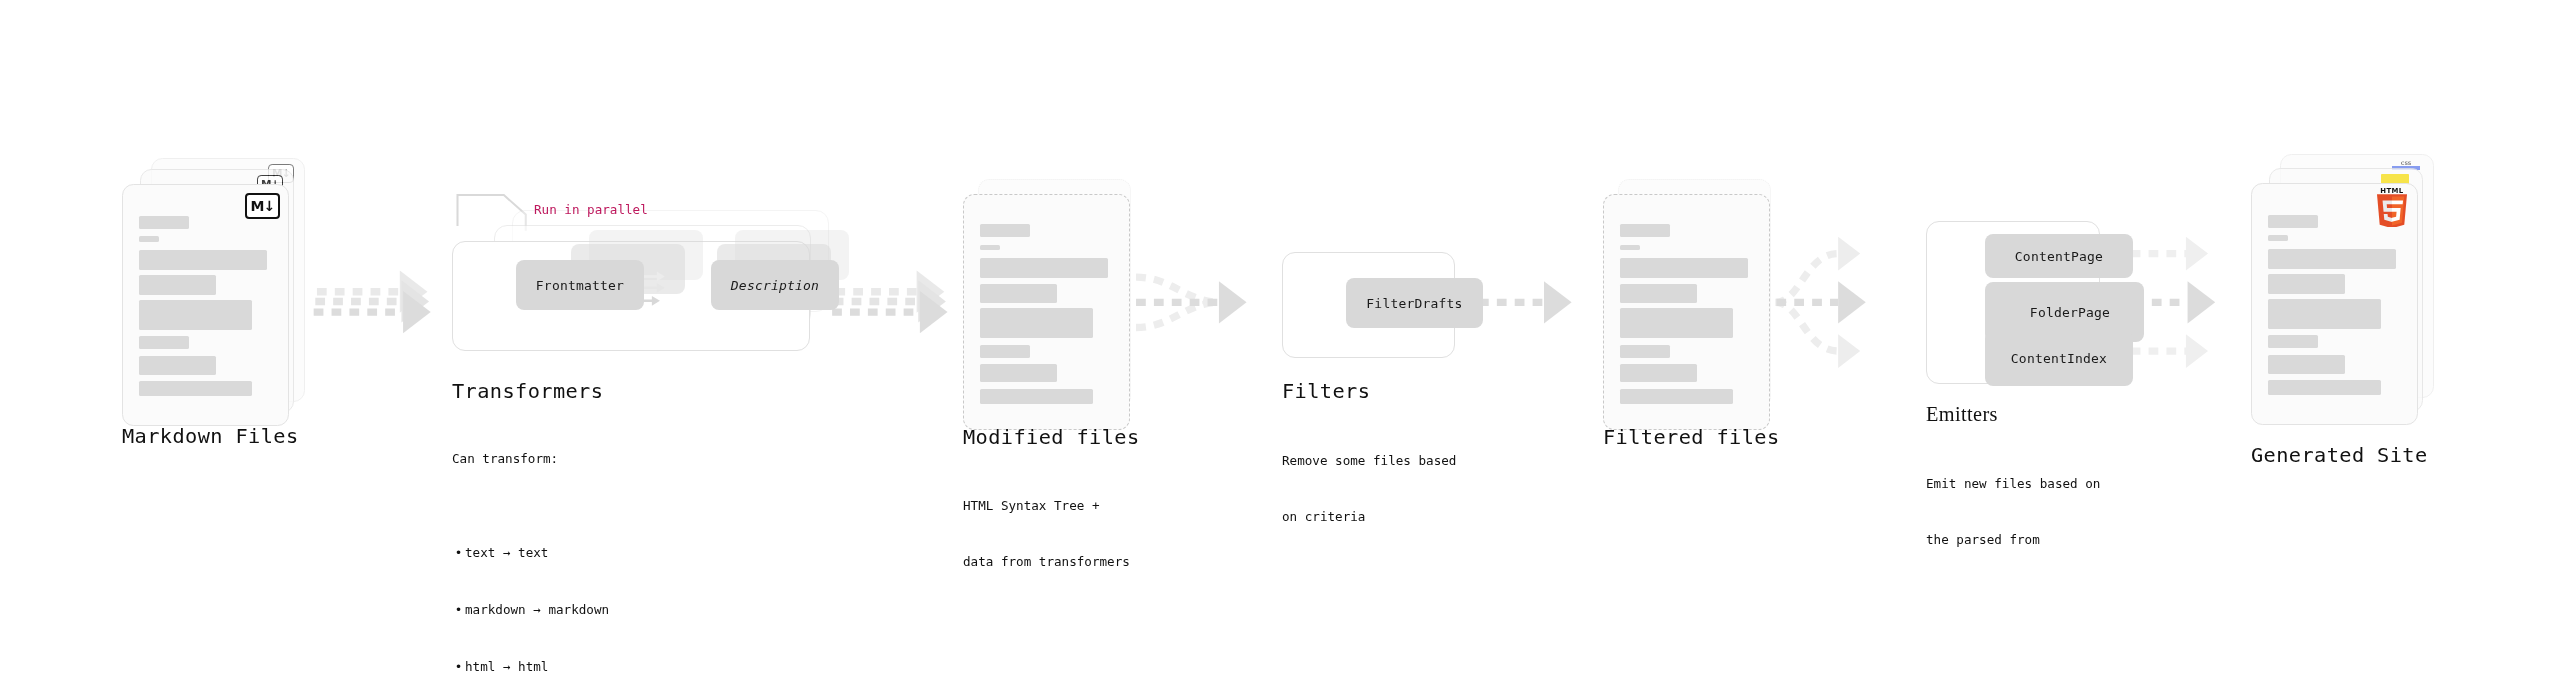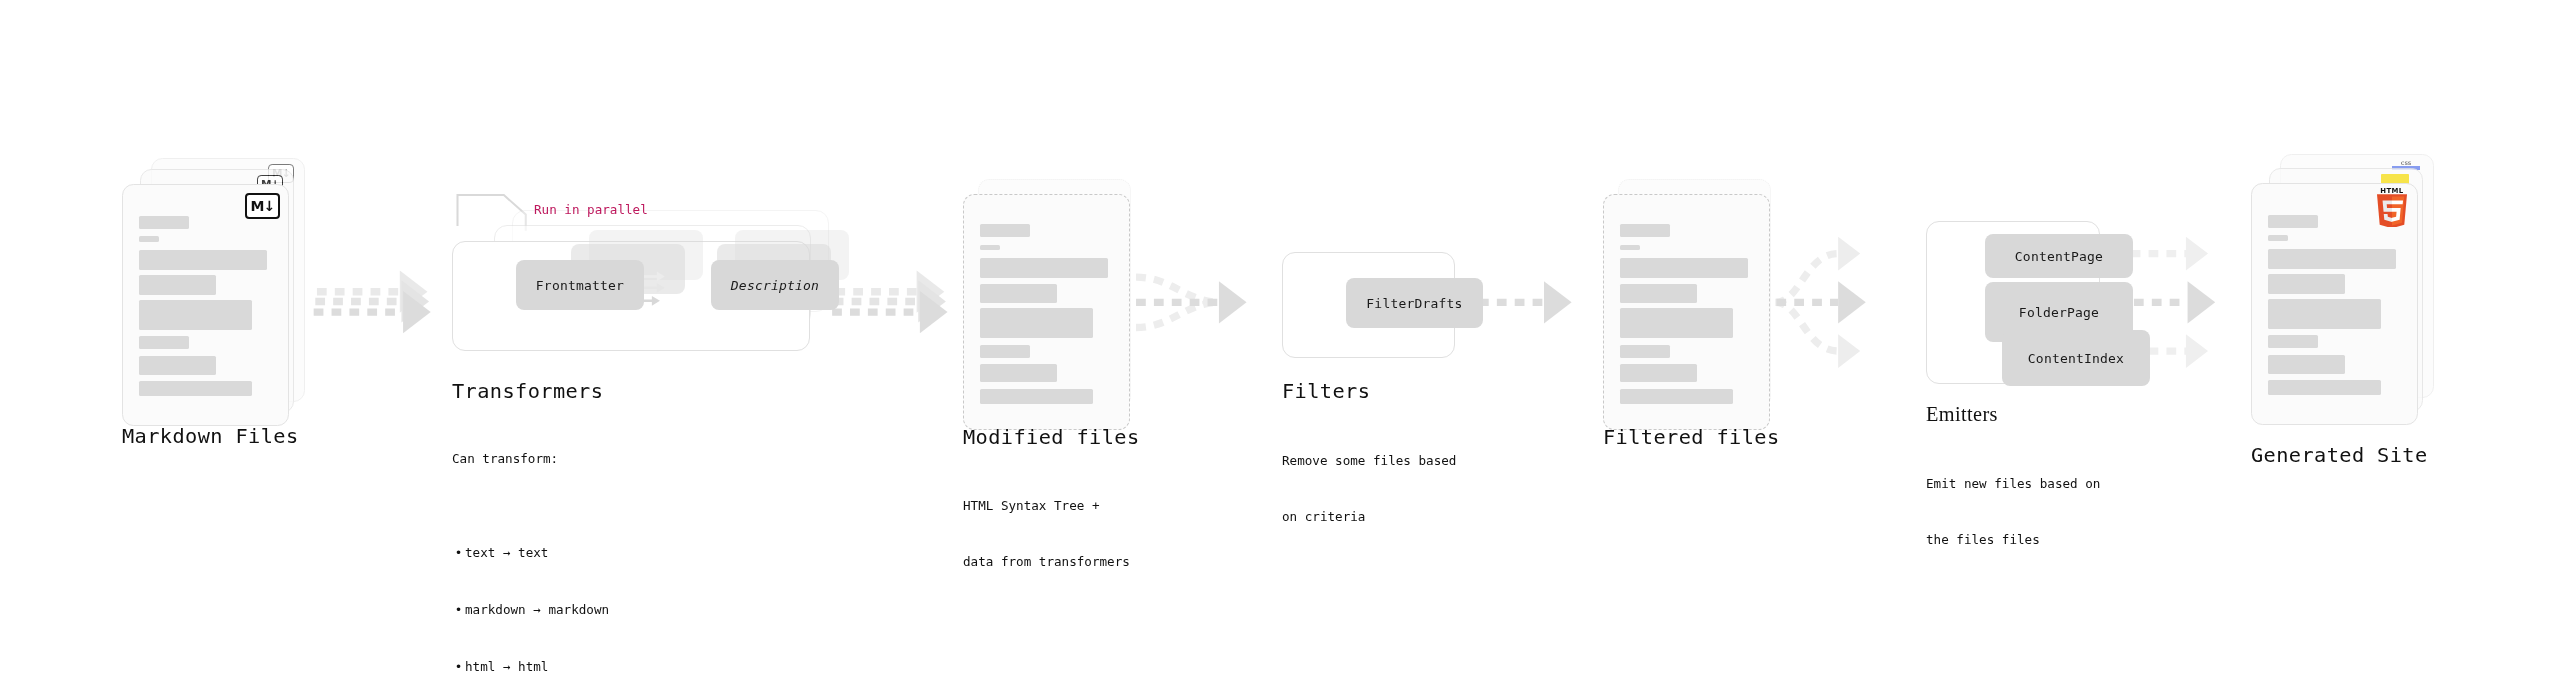--- a/index.html
+++ b/index.html
@@ -305,27 +305,27 @@
           <div class="bar" style="left:16.3px;top:194px;width:113px;height:15.4px;"></div>
         </div>
       </div>
     </div>
   </div>
   <div class="title" style="left:1603px;top:425px;">Filtered files</div>
 
   <div class="node" style="left:1926px;top:221px;">
     <div class="pbox" style="left:0;top:0;width:174px;height:163px;"></div>
     <div class="pill" style="left:13px;top:13px;width:148px;height:44px;">ContentPage</div>
-    <div class="pill" style="left:13px;top:61px;width:148px;height:60px;">FolderPage</div>
-    <div class="pill" style="left:30px;top:109px;width:148px;height:56px;">ContentIndex</div>
+    <div class="pill" style="left:13px;top:61px;width:148px;height:60px;padding-left:11px;">FolderPage</div>
+    <div class="pill" style="left:13px;top:109px;width:148px;height:56px;">ContentIndex</div>
   </div>
   <div class="title" style="left:1926px;top:403px;font-family:Liberation Serif, serif;">Emitters</div>
   <div class="sub" style="left:1926px;top:437px;">
     <div>Emit new files based on</div>
-    <div>the files files</div>
+    <div>the parsed from</div>
   </div>
 
   <div class="node" style="left:2251px;top:154px;">
     <div class="card-stack" style="width:187px;height:276px;">
 
       <div class="sheet s3" style="left:29px;top:0;width:154px;height:244px;">
         <div class="sheet-inner">
           <div class="css-badge" style="right:13px;top:4.1px;">
             <span class="cssword">CSS</span>
               <span class="cssbar"></span>

